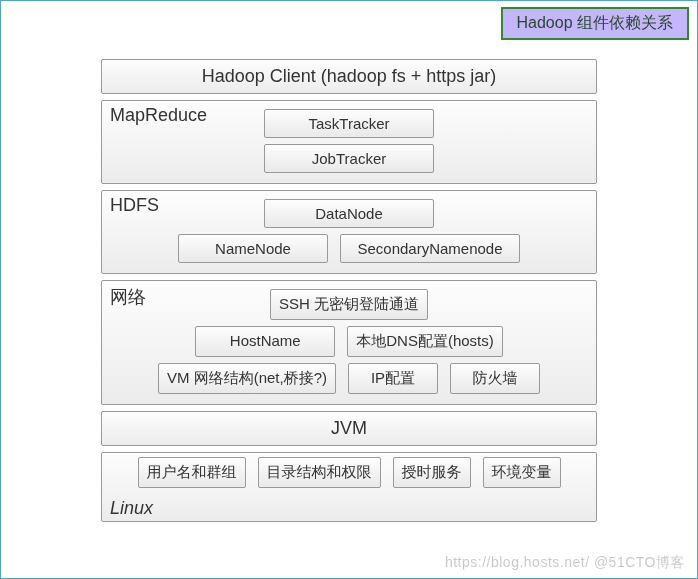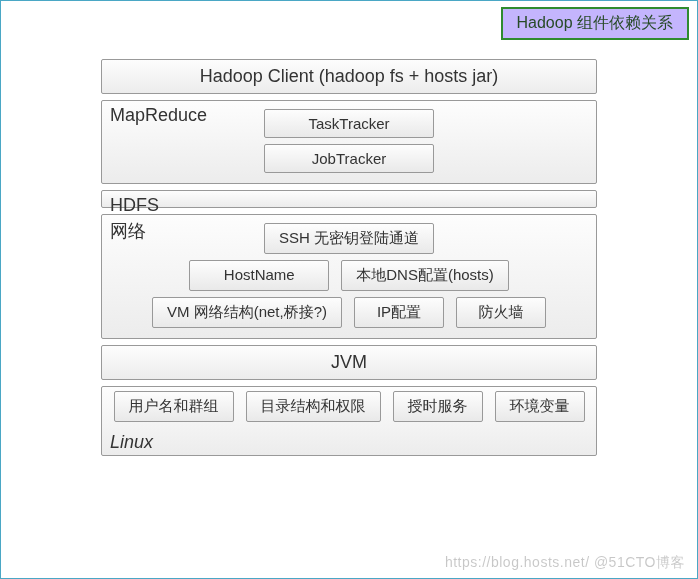--- a/index.html
+++ b/index.html
@@ -79,21 +79,21 @@
     gap: 12px;
     justify-content: center;
     width: 100%;
   }
 
   .node {
     border: 1px solid #999;
     background: linear-gradient(#fdfdfd, #e9e9e9);
     border-radius: 2px;
     text-align: center;
-    padding: 5px 14px;
+    padding: 5px 8px;
     font-size: 15px;
     white-space: nowrap;
   }
 
   .linux-block { padding: 4px 8px 2px 8px; }
   .linux-block .row { margin-bottom: 8px; }
   .linux-label {
     text-align: left;
     font-size: 18px;
     padding-top: 2px;
@@ -112,36 +112,45 @@
 </style>
 </head>
 <body>
 
 <div class="canvas">
 
   <div class="title-badge">Hadoop 组件依赖关系</div>
 
   <div class="stack">
 
-    <div class="panel header-bar">Hadoop Client (hadoop fs + hosts jar)</div>
+    <div class="panel header-bar">Hadoop Client (hadoop fs + https jar)</div>
 
     <div class="panel section">
       <div class="section-label">MapReduce</div>
       <div class="rows">
         <div class="row">
           <div class="node" style="min-width:170px">TaskTracker</div>
         </div>
         <div class="row">
           <div class="node" style="min-width:170px">JobTracker</div>
         </div>
       </div>
     </div>
 
     <div class="panel section">
       <div class="section-label">HDFS</div>
+      <div class="rows">
+        <div class="row">
+          <div class="node" style="min-width:170px">DataNode</div>
+        </div>
+        <div class="row">
+          <div class="node" style="min-width:150px">NameNode</div>
+          <div class="node" style="min-width:180px">SecondaryNamenode</div>
+        </div>
+      </div>
     </div>
 
     <div class="panel section">
       <div class="section-label">网络</div>
       <div class="rows">
         <div class="row">
           <div class="node">SSH 无密钥登陆通道</div>
         </div>
         <div class="row">
           <div class="node" style="min-width:140px">HostName</div>

